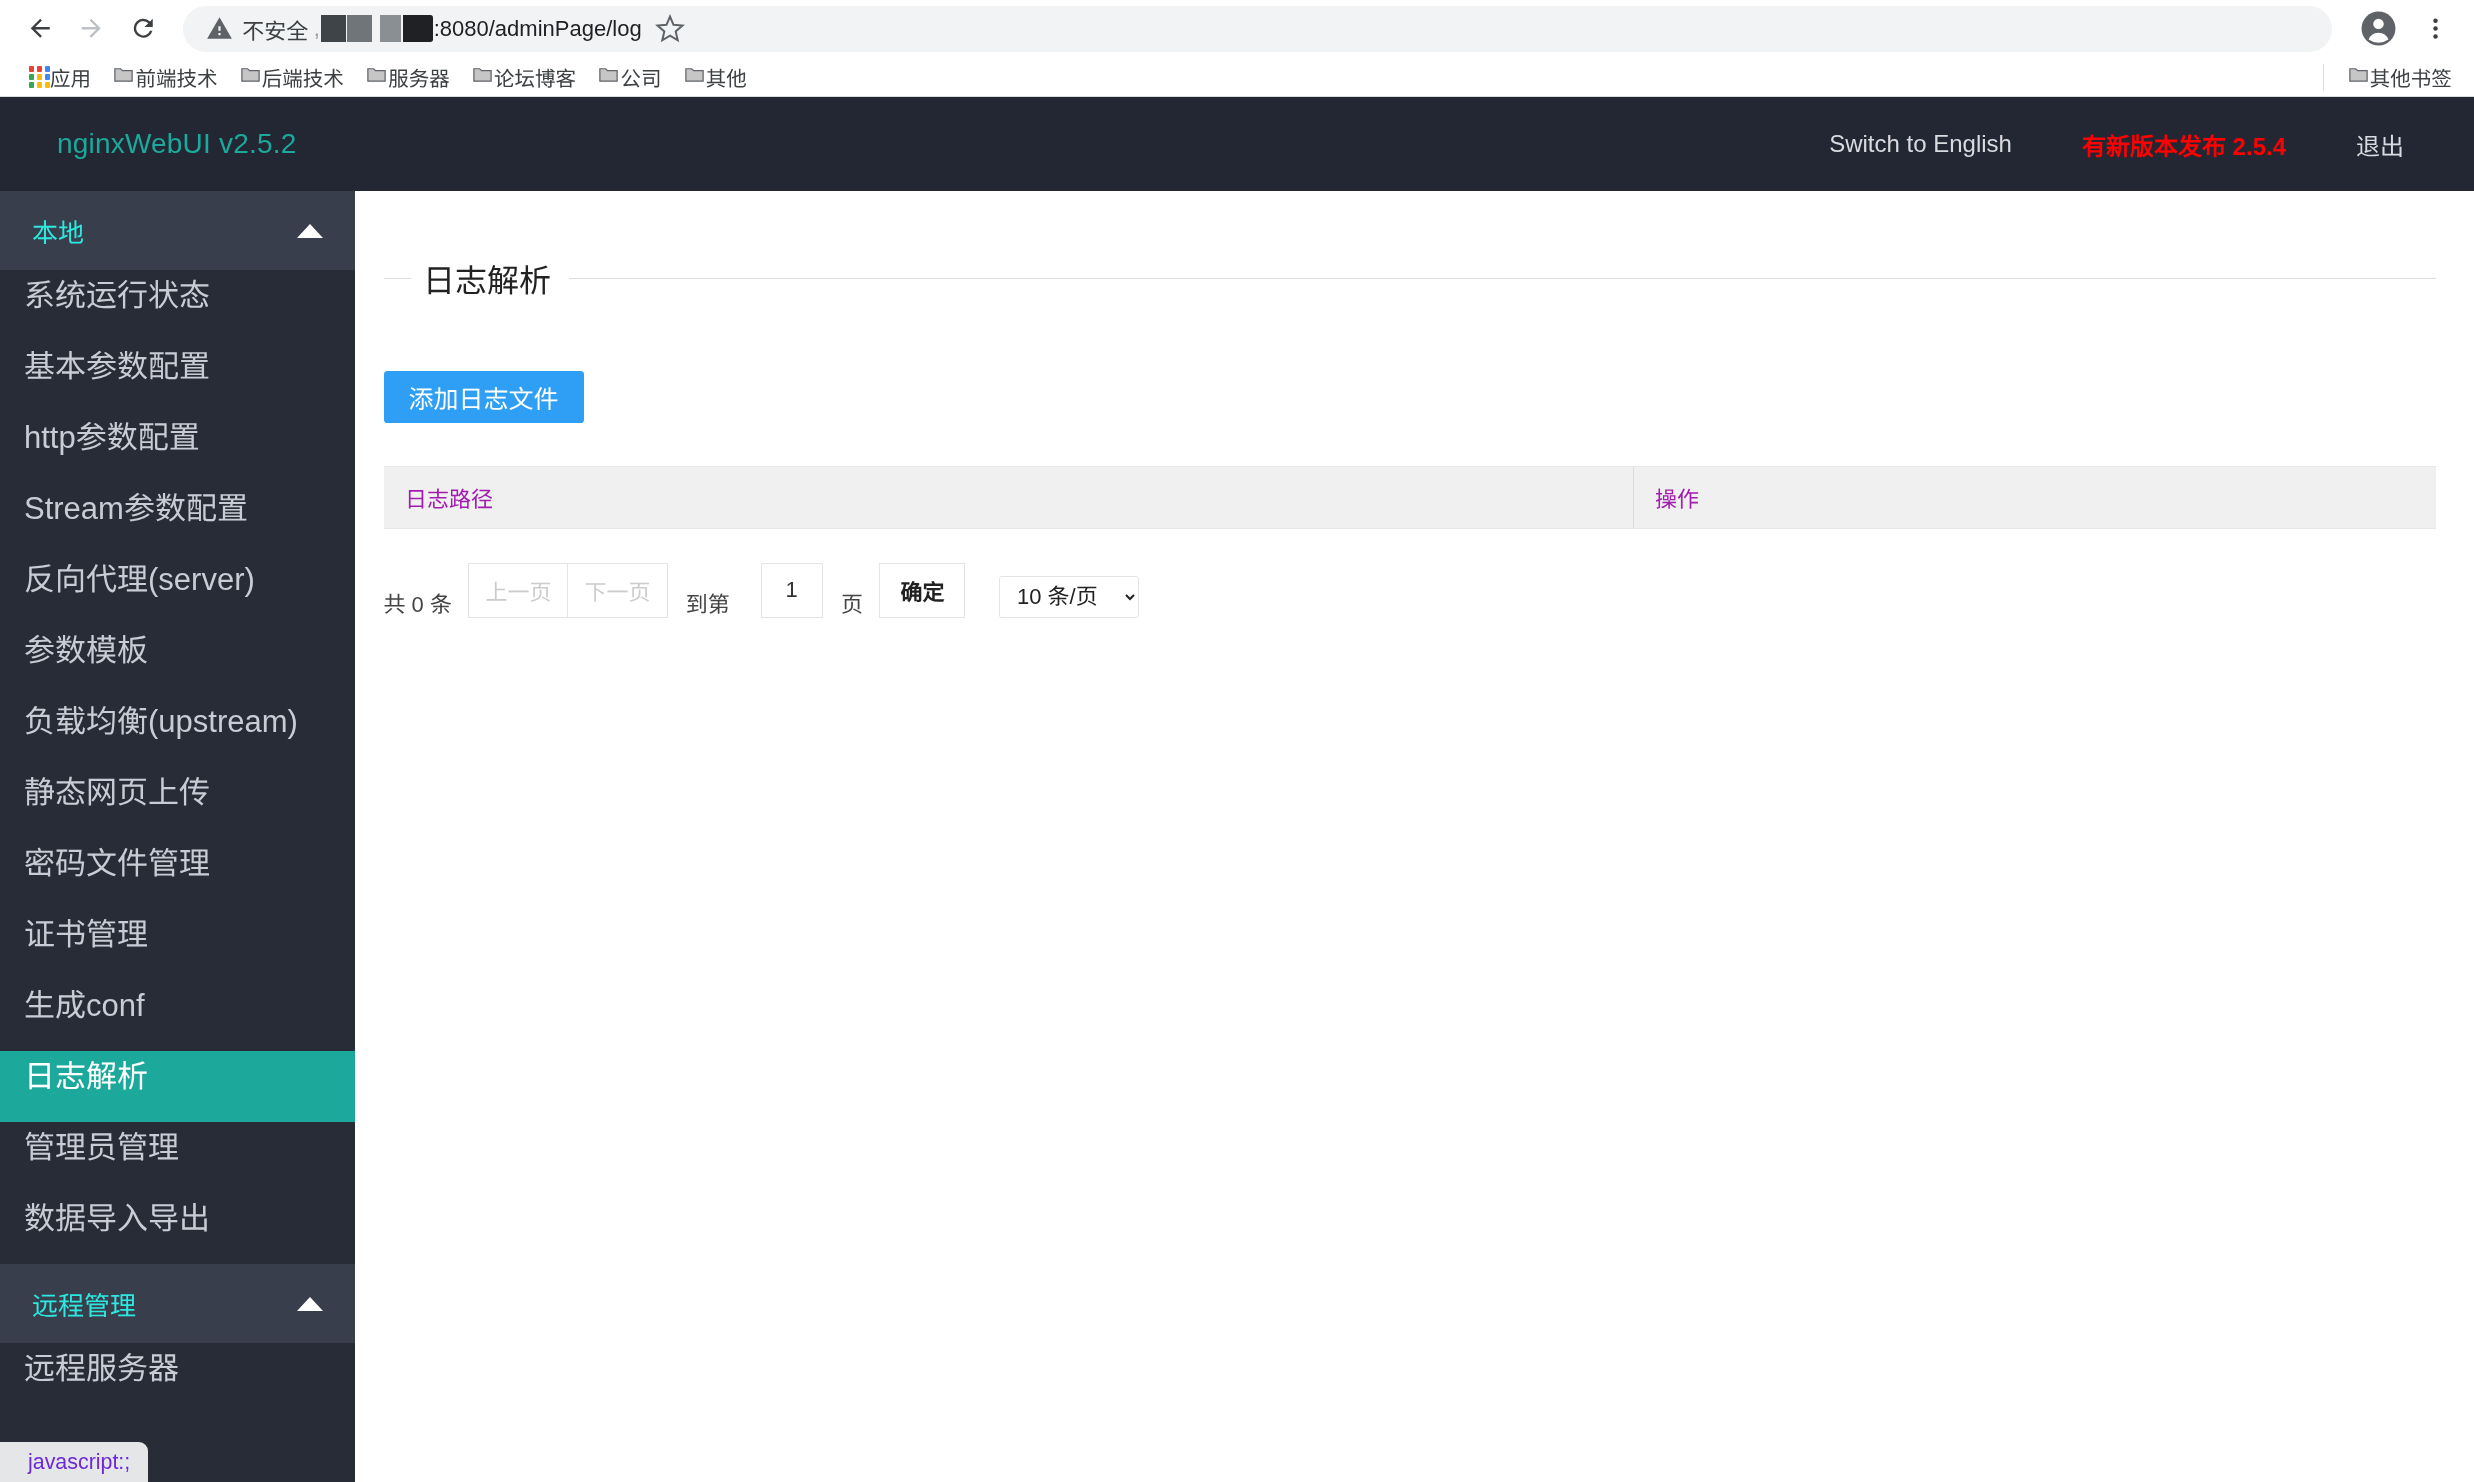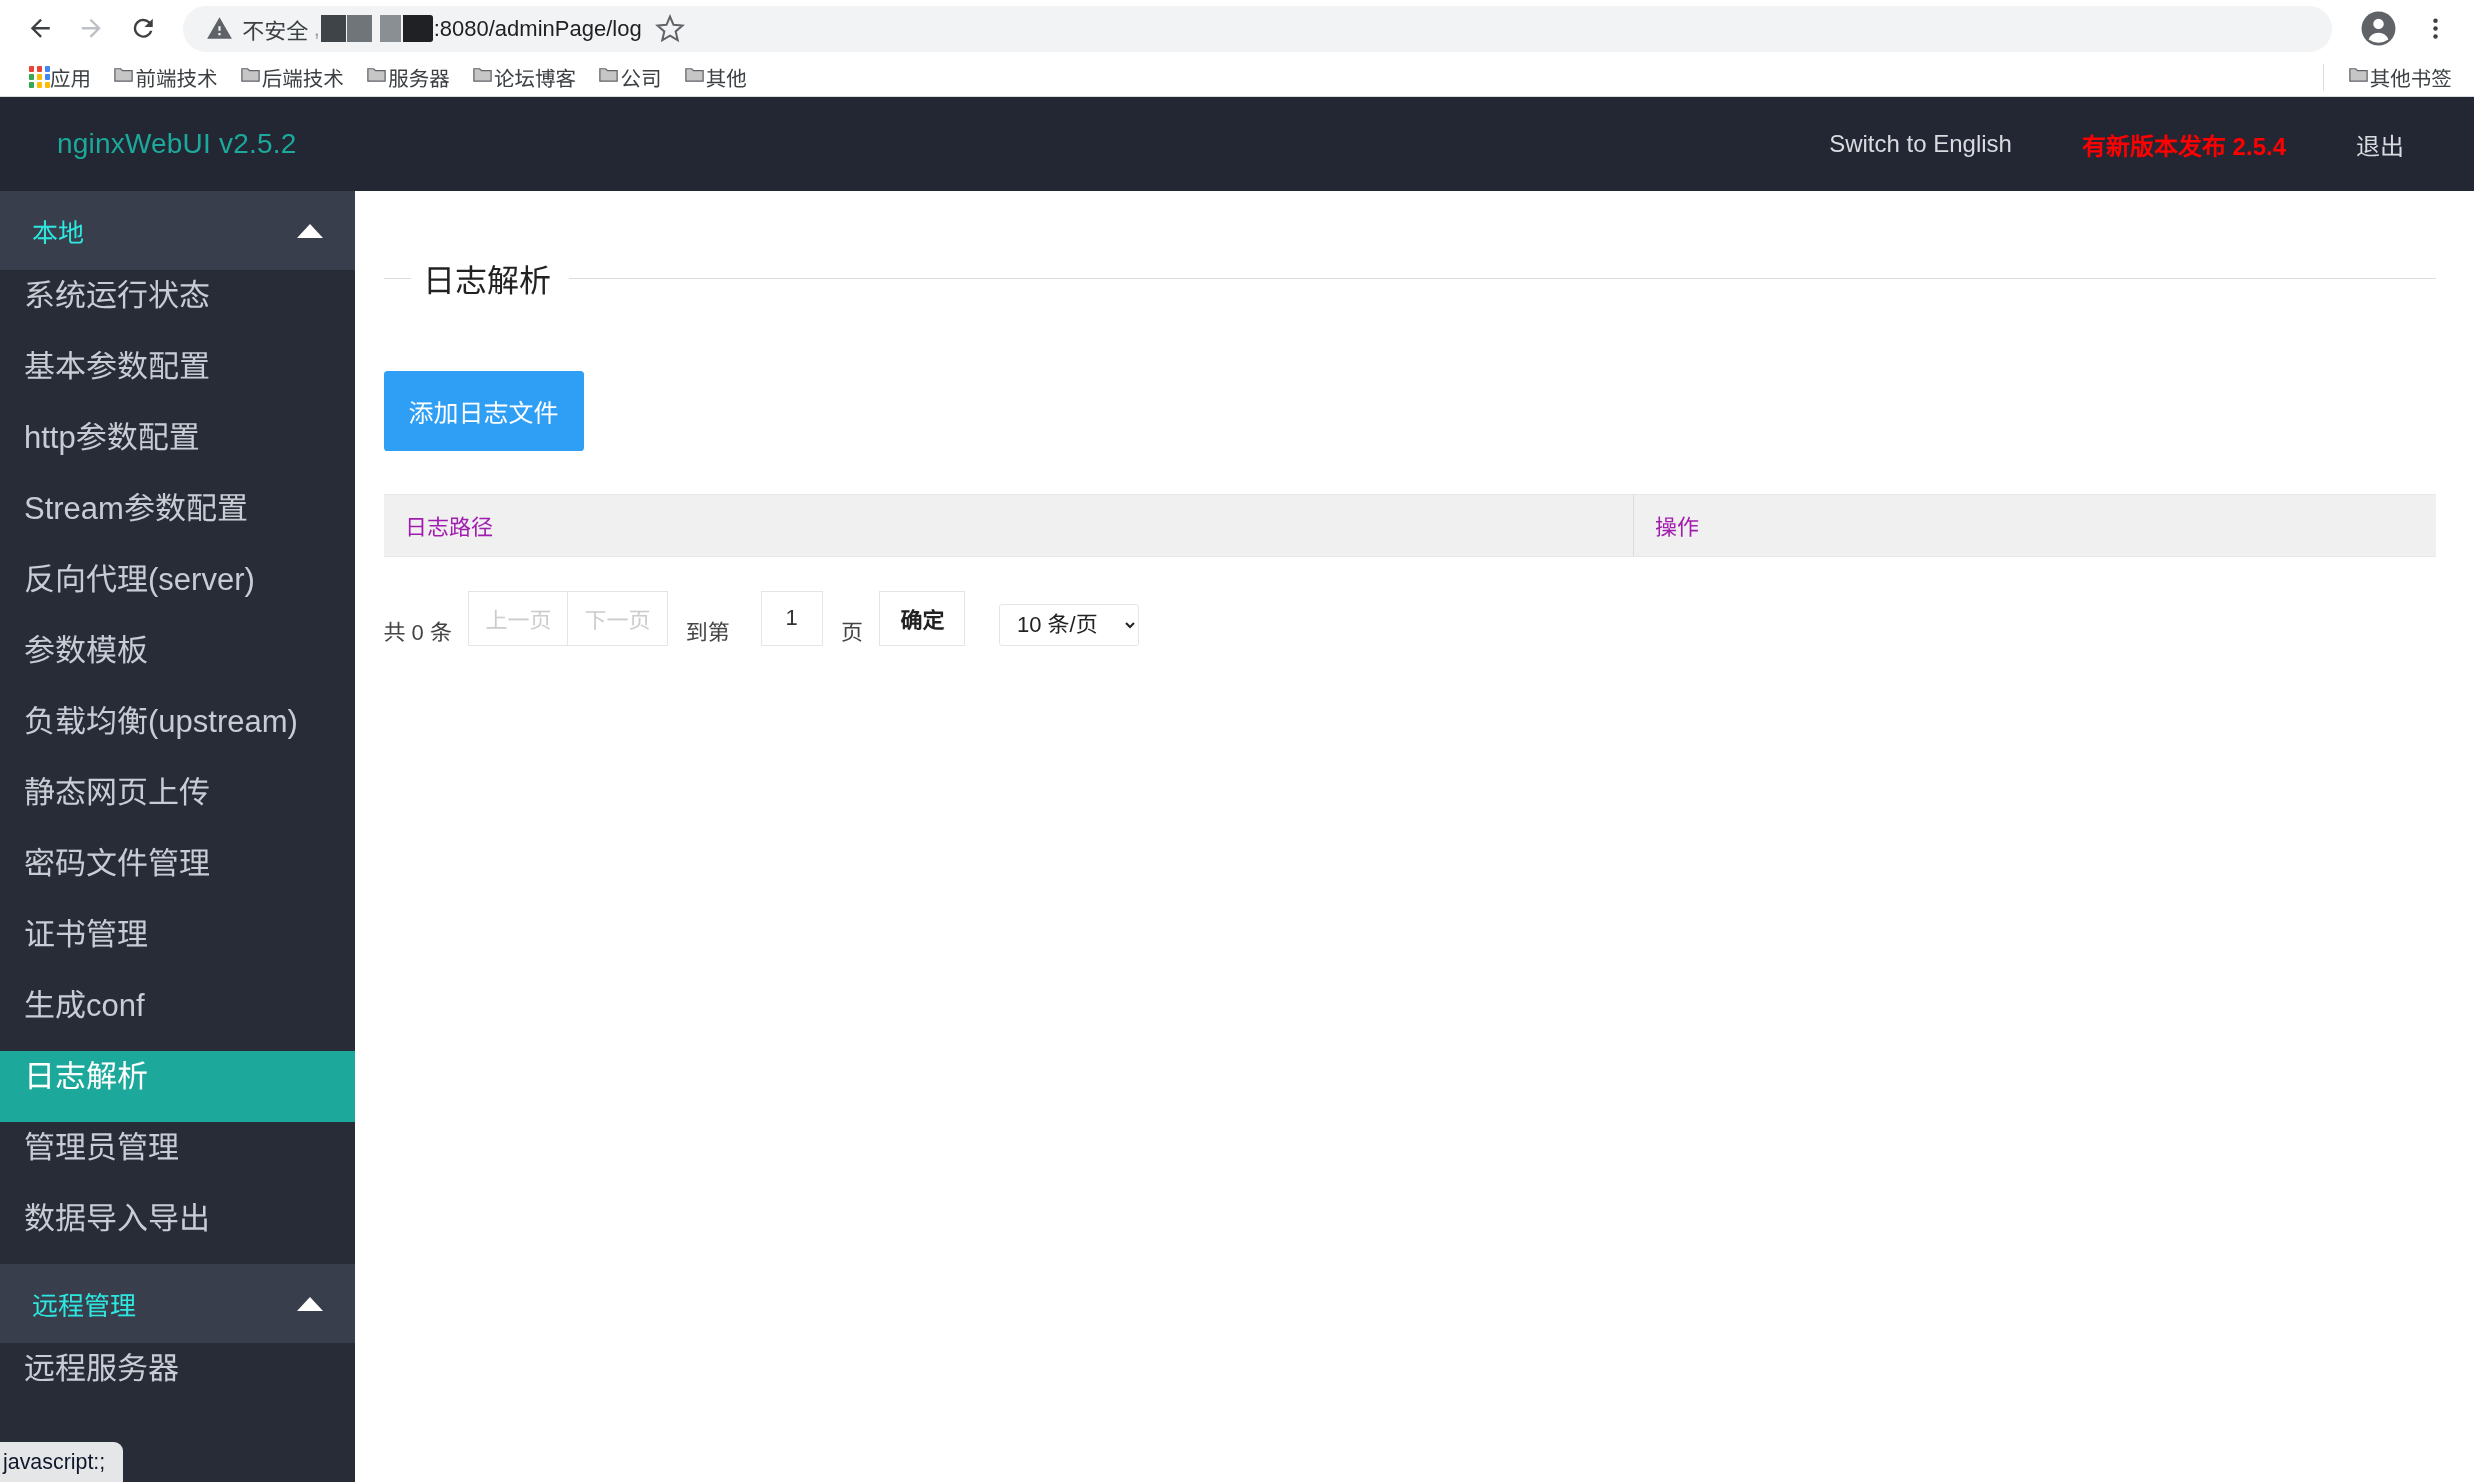--- a/index.html
+++ b/index.html
@@ -221,21 +221,21 @@
   .btn-primary {
     display: inline-flex;
     align-items: center;
     justify-content: center;
     background: #2f9ff5;
     color: #ffffff;
     font-size: 25px;
     border: none;
     border-radius: 3.6px;
     padding: 0 25px;
-    height: 80px;
+    height: 52px;
     cursor: pointer;
     margin-bottom: 43px;
   }
   table.data-table {
     width: 100%;
     border-collapse: collapse;
     table-layout: fixed;
   }
   table.data-table thead th {
     background: #f0f0f0;
@@ -312,23 +312,23 @@
     font-family: "Liberation Sans", sans-serif;
     cursor: pointer;
   }
 
   
   .status-bubble {
     position: absolute;
     left: 0;
     bottom: 0;
     background: #e4e6e8;
-    color: #0f172a;
+    color: #6d28d9;
     font-size: 21.4px;
-    padding: 8px 18px 8px 3px;
+    padding: 8px 18px 8px 28px;
     border-top-right-radius: 9px;
     white-space: nowrap;
     z-index: 50;
   }
 </style>
 </head>
 <body>
 
 <div class="app">
 

